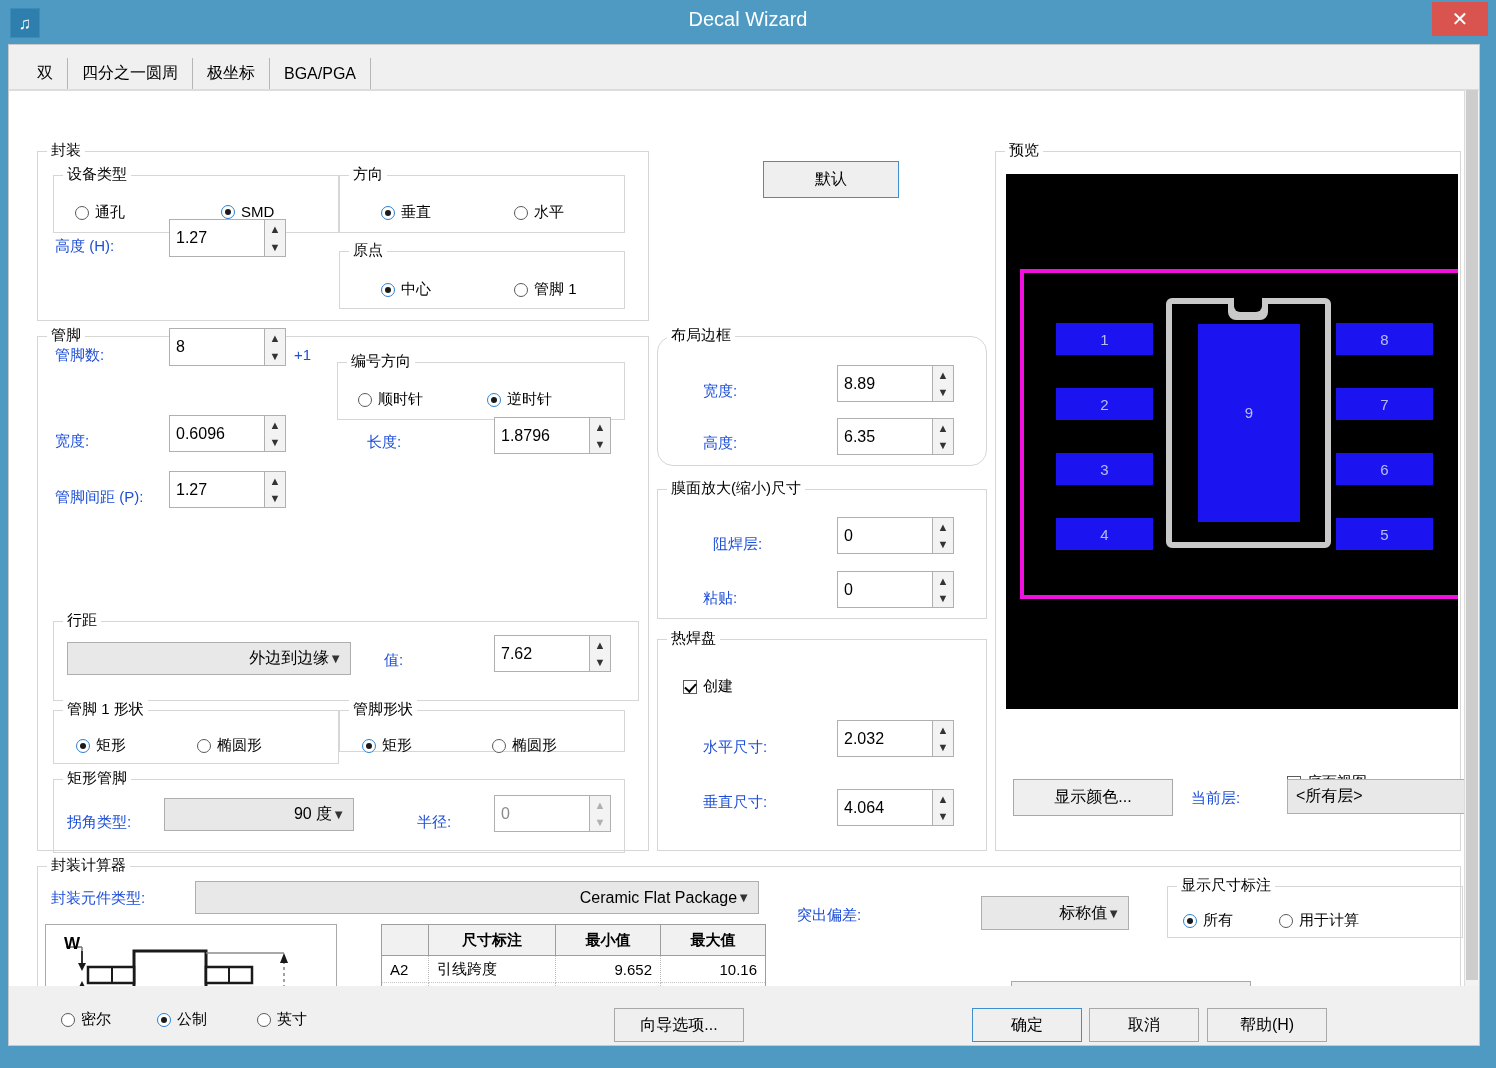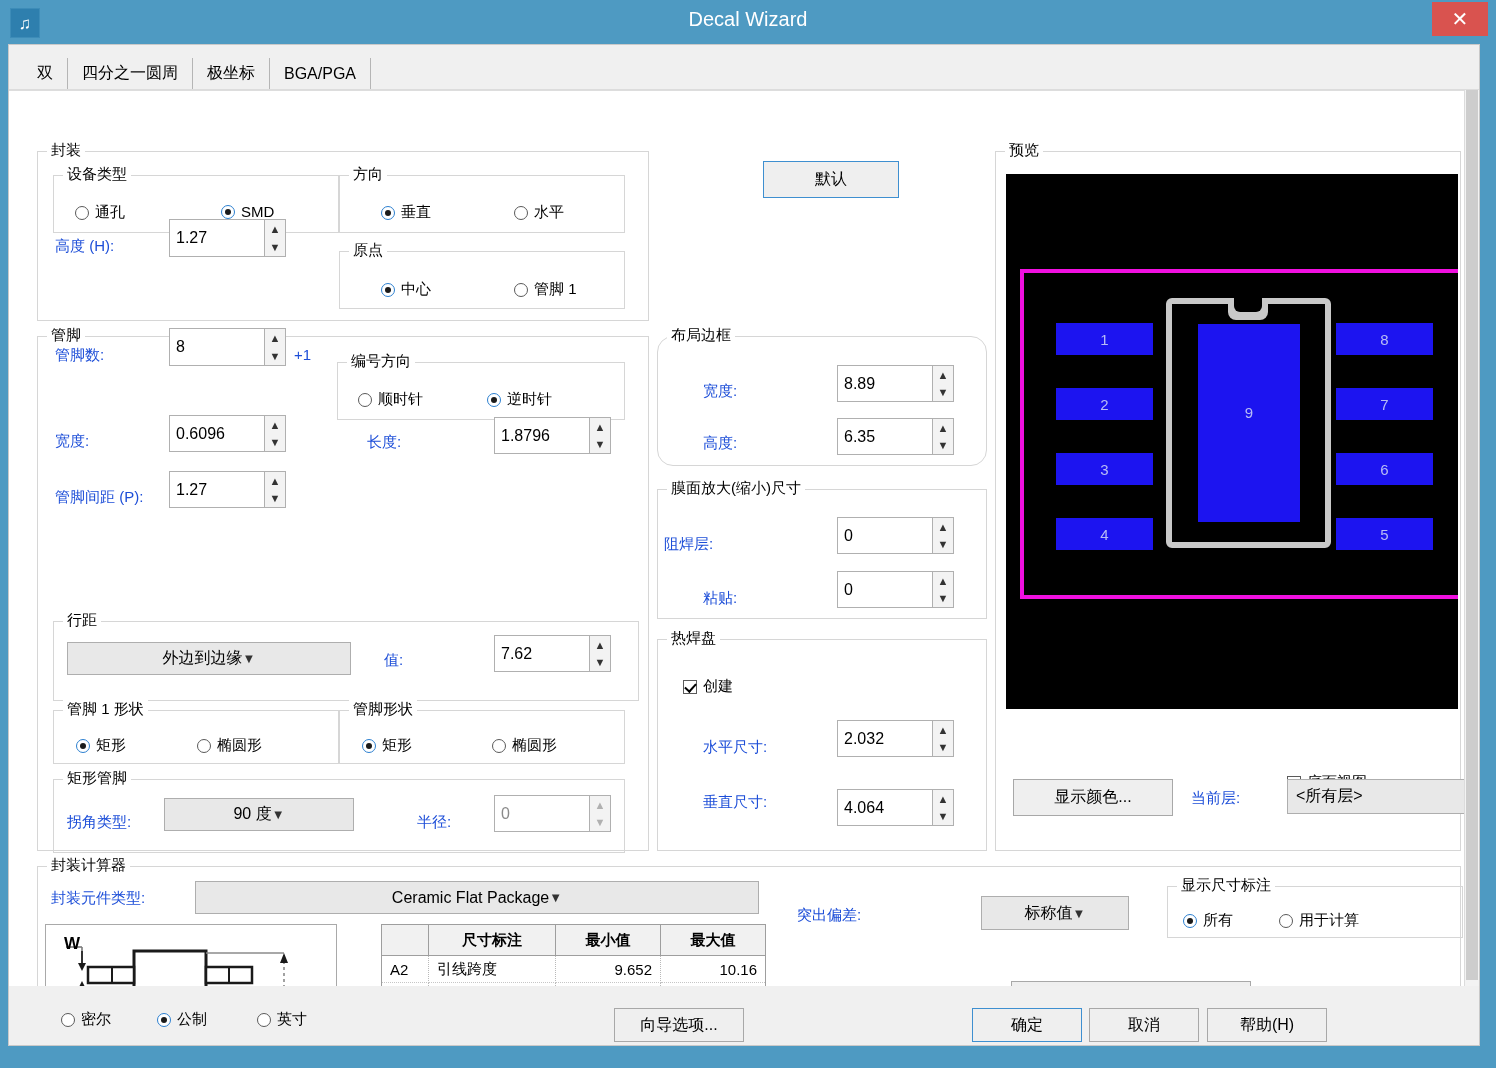--- a/index.html
+++ b/index.html
@@ -64,21 +64,21 @@
               padding:2px 6px;box-sizing:border-box;outline:none;
               font-family:"Liberation Sans",sans-serif;color:#000;}
   .spin input:disabled{color:#8a8a8a;background:#fff;}
   .spin .arrows{width:22px;border:1px solid #b0b0b0;background:#f3f3f3;display:flex;
                 flex-direction:column;box-sizing:border-box;cursor:pointer;}
   .spin .arrows span{flex:1;display:flex;align-items:center;justify-content:center;font-size:11px;color:#333;}
   .spin .arrows span.dv{border-top:0px;}
 
   
   .combo{position:absolute;border:1px solid #aeaeae;background:#e8e8e8;display:flex;align-items:center;
-         justify-content:center;padding:0 8px;box-sizing:border-box;font-size:16px;cursor:pointer;}
+         justify-content:flex-end;padding:0 8px;box-sizing:border-box;font-size:16px;cursor:pointer;}
   .combo .chev{font-size:13px;color:#333;}
 
   
   .btn{position:absolute;border:1px solid #a8a8a8;background:#efefef;display:flex;align-items:center;
        justify-content:center;font-size:16px;cursor:pointer;box-sizing:border-box;color:#000;}
   .btn.default{border:1px solid #3e8fd0;background:#efefef;}
 
   
   .preview-canvas{position:absolute;background:#000;overflow:hidden;}
   .pad{position:absolute;background:#1c14f0;display:flex;align-items:center;justify-content:center;
@@ -249,21 +249,21 @@
       </div>
       <div class="radio on" style="left:67px;top:645px;">
         <span class="dot"></span>
         <span>矩形</span>
       </div>
       <div class="radio" style="left:188px;top:645px;">
         <span class="dot"></span>
         <span>椭圆形</span>
       </div>
 
-      <div class="gb" style="left:330px;top:619px;width:286px;height:54px;">
+      <div class="gb" style="left:330px;top:619px;width:286px;height:42px;">
         <div class="gb-title">管脚形状</div>
       </div>
       <div class="radio on" style="left:353px;top:645px;">
         <span class="dot"></span>
         <span>矩形</span>
       </div>
       <div class="radio" style="left:483px;top:645px;">
         <span class="dot"></span>
         <span>椭圆形</span>
       </div>
@@ -303,21 +303,21 @@
         <input style="width: 95px; height: 37px;" value="6.35">
         <div class="arrows" style="height:37px;">
           <span>▲</span>
           <span class="dv">▼</span>
         </div>
       </div>
 
       <div class="gb" style="left:648px;top:398px;width:330px;height:130px;">
         <div class="gb-title">膜面放大(缩小)尺寸</div>
       </div>
-      <div class="lbl" style="left:655px;top:444px;">阻焊层:</div>
+      <div class="lbl" style="left:704px;top:444px;">阻焊层:</div>
       <div class="spin" style="left:828px;top:426px;">
         <input style="width: 95px; height: 37px;" value="0">
         <div class="arrows" style="height:37px;">
           <span>▲</span>
           <span class="dv">▼</span>
         </div>
       </div>
       <div class="lbl" style="left:694px;top:498px;">粘贴:</div>
       <div class="spin" style="left:828px;top:480px;">
         <input style="width: 95px; height: 37px;" value="0">

